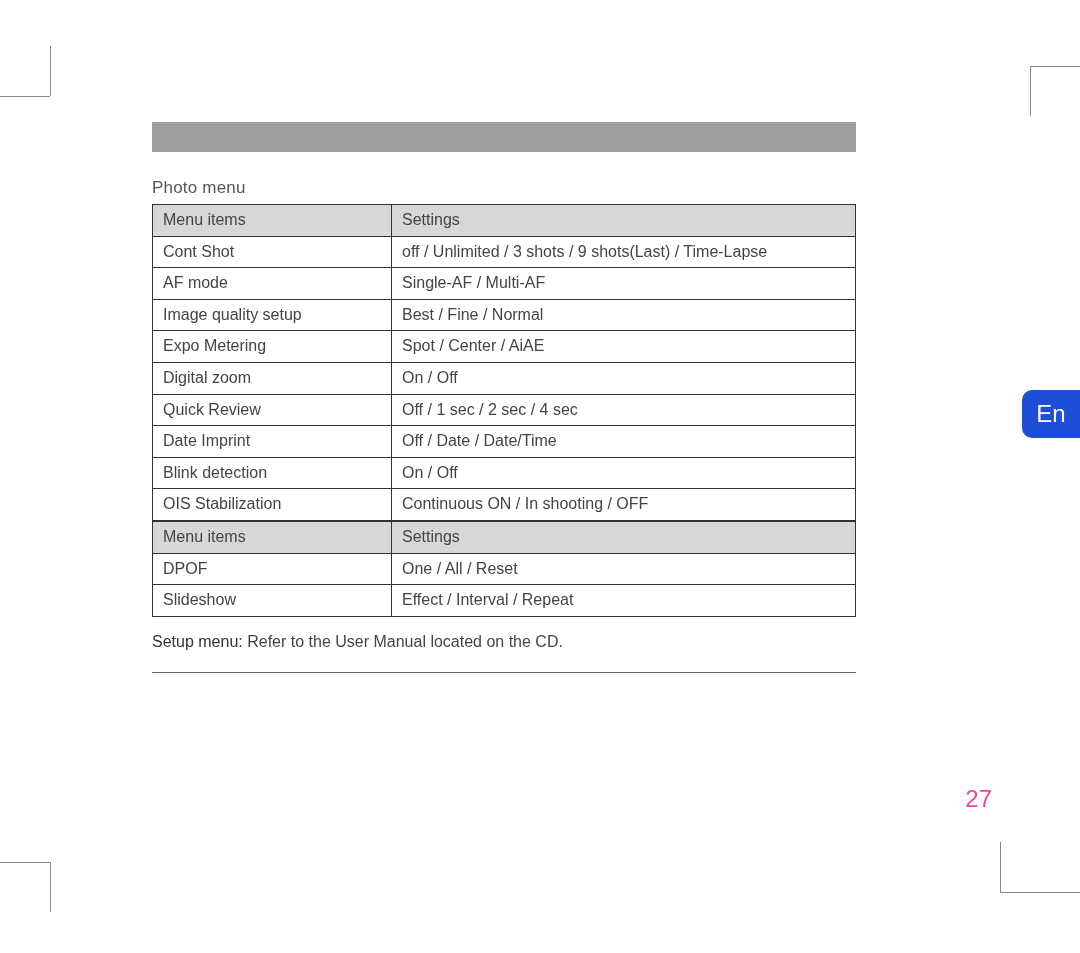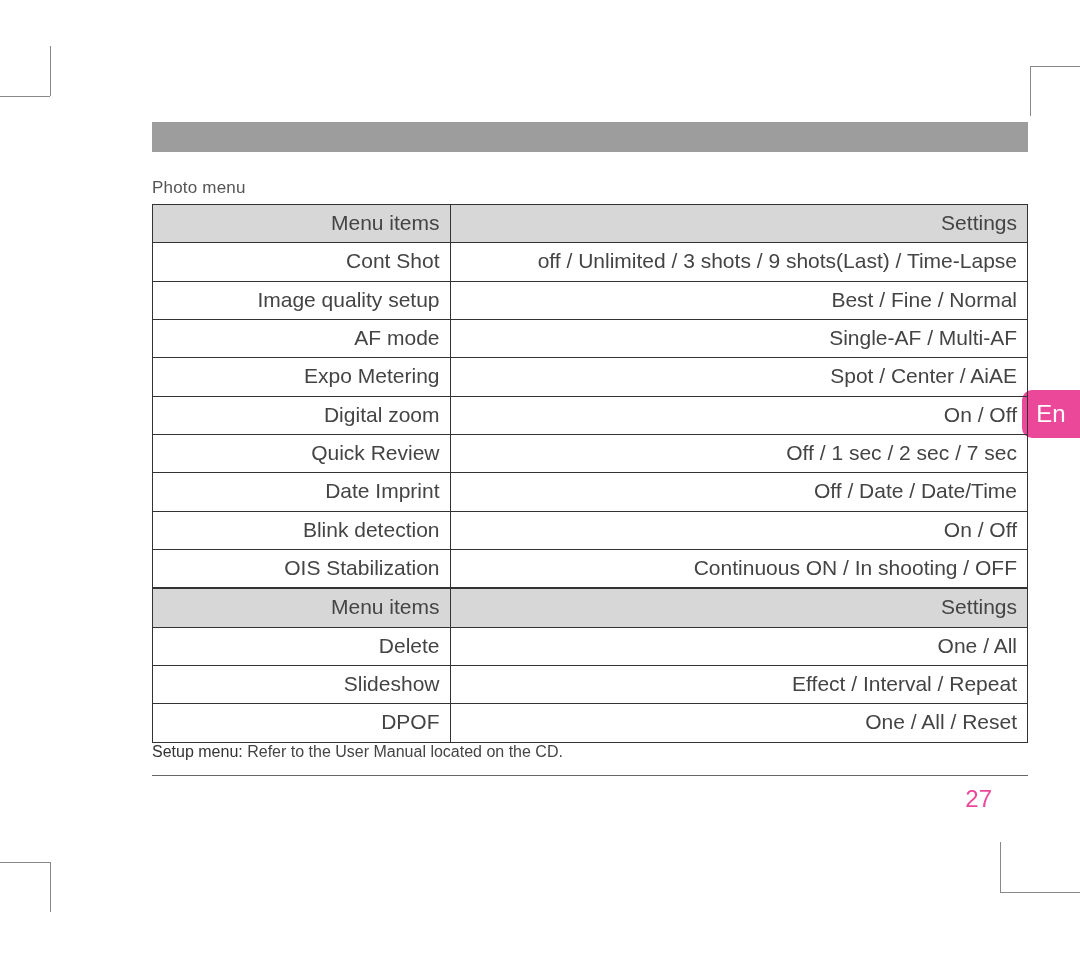--- a/index.html
+++ b/index.html
@@ -25,21 +25,21 @@
   .crop.tr-v { top: 66px; left: 1030px; width: 0; height: 50px; border-left-width: 1px; }
   .crop.bl-h { top: 862px; left: 0; width: 50px; height: 0; border-top-width: 1px; }
   .crop.bl-v { top: 862px; left: 50px; width: 0; height: 50px; border-left-width: 1px; }
   .crop.br-h { top: 892px; left: 1000px; width: 80px; height: 0; border-top-width: 1px; }
   .crop.br-v { top: 842px; left: 1000px; width: 0; height: 50px; border-left-width: 1px; }
 
   .page {
     position: absolute;
     left: 152px;
     top: 122px;
-    width: 876px;
+    width: 704px;
   }
 
   .top-bar {
     width: 100%;
     height: 30px;
     background: #9d9d9d;
     margin-bottom: 26px;
   }
 
   .section-title {
@@ -51,49 +51,49 @@
   }
 
   table.menu {
     width: 100%;
     border-collapse: collapse;
     border: 1.5px solid #333;
   }
   table.menu th, table.menu td {
     border: 1px solid #333;
     padding: 4px 10px 5px 10px;
-    text-align: right;
+    text-align: left;
     font-weight: normal;
-    font-size: 21px;
+    font-size: 16px;
     color: #444;
     vertical-align: middle;
     line-height: 1.35;
   }
   table.menu th {
     background: #d7d7d7;
   }
   table.menu col.c1 { width: 34%; }
   table.menu col.c2 { width: 66%; }
 
   .setup-line {
-    margin-top: 0;
+    margin-top: 16px;
     font-size: 16px;
     color: #444;
     border-bottom: 1.5px solid #666;
-    padding-bottom: 14px;
+    padding-bottom: 21px;
   }
   .setup-line .bold { font-weight: normal; color:#333; }
 
   .lang-tab {
     position: absolute;
     right: 0;
     top: 390px;
     width: 58px;
     height: 48px;
-    background: #ec4899;
+    background: #1d4ed8;
     color: #fff;
     font-size: 24px;
     border-radius: 10px 0 0 10px;
     display: flex;
     align-items: center;
     justify-content: center;
   }
 
   .page-number {
     position: absolute;
@@ -132,38 +132,38 @@
         <th>Menu items</th>
         <th>Settings</th>
       </tr>
     </thead>
     <tbody>
         <tr>
           <td>Cont Shot</td>
           <td>off / Unlimited / 3 shots / 9 shots(Last) / Time-Lapse</td>
         </tr>
         <tr>
+          <td>AF mode</td>
+          <td>Single-AF / Multi-AF</td>
+        </tr>
+        <tr>
           <td>Image quality setup</td>
           <td>Best / Fine / Normal</td>
         </tr>
         <tr>
-          <td>AF mode</td>
-          <td>Single-AF / Multi-AF</td>
-        </tr>
-        <tr>
           <td>Expo Metering</td>
           <td>Spot / Center / AiAE</td>
         </tr>
         <tr>
           <td>Digital zoom</td>
           <td>On / Off</td>
         </tr>
         <tr>
           <td>Quick Review</td>
-          <td>Off / 1 sec / 2 sec / 7 sec</td>
+          <td>Off / 1 sec / 2 sec / 4 sec</td>
         </tr>
         <tr>
           <td>Date Imprint</td>
           <td>Off / Date / Date/Time</td>
         </tr>
         <tr>
           <td>Blink detection</td>
           <td>On / Off</td>
         </tr>
         <tr>
@@ -179,30 +179,26 @@
         <col class="c2">
       </colgroup>
     <thead>
       <tr>
         <th>Menu items</th>
         <th>Settings</th>
       </tr>
     </thead>
     <tbody>
         <tr>
-          <td>Delete</td>
-          <td>One / All</td>
+          <td>DPOF</td>
+          <td>One / All / Reset</td>
         </tr>
         <tr>
           <td>Slideshow</td>
           <td>Effect / Interval / Repeat</td>
-        </tr>
-        <tr>
-          <td>DPOF</td>
-          <td>One / All / Reset</td>
         </tr>
       </tbody>
   </table>
 
   <div class="setup-line">
     <span class="bold">Setup menu:</span>
     <span>Refer to the User Manual located on the CD.</span>
   </div>
 </div>
 

